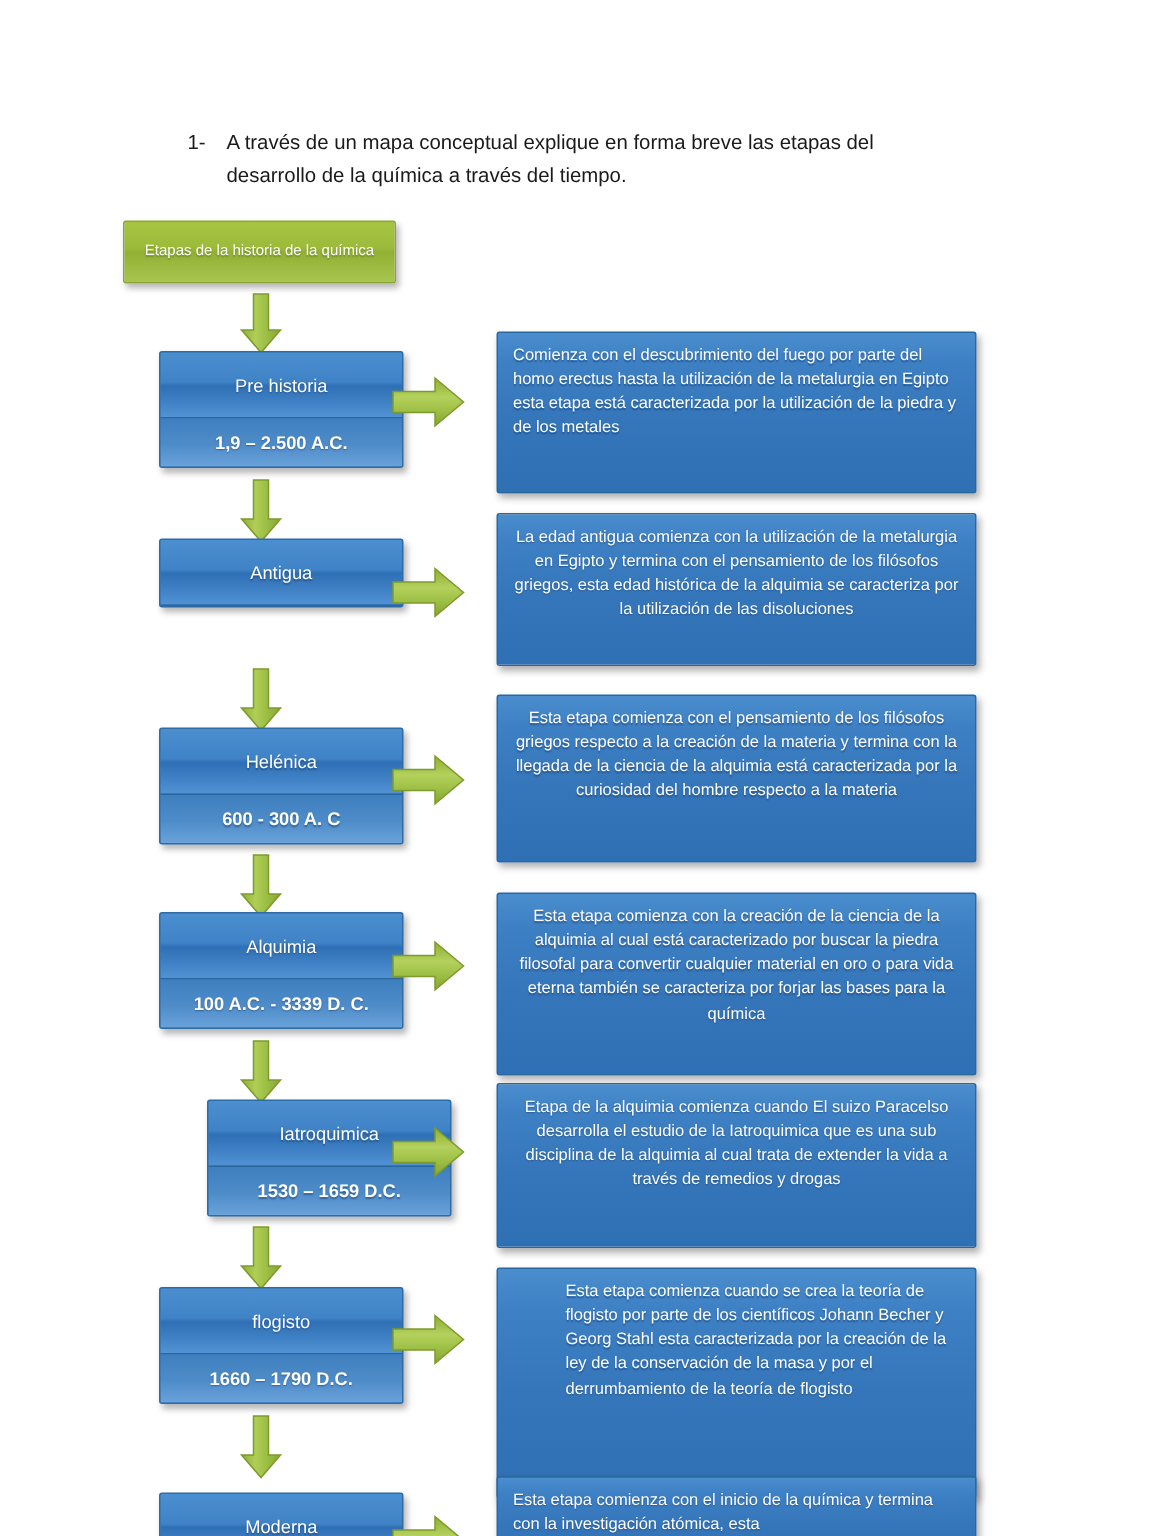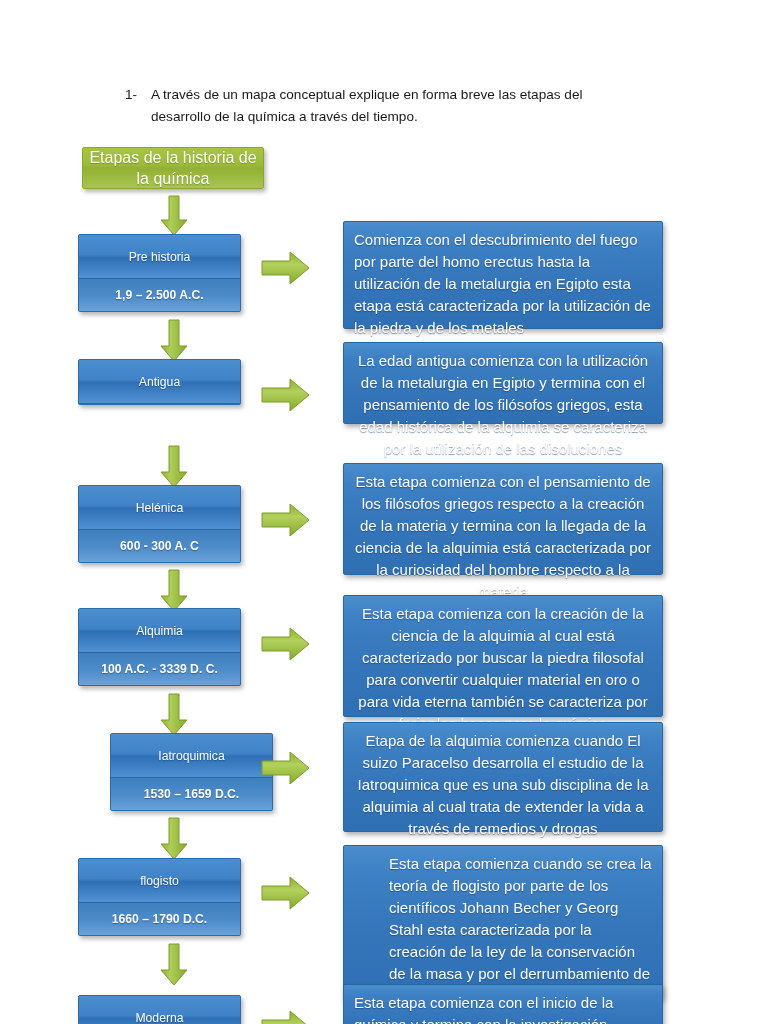--- a/index.html
+++ b/index.html
@@ -53,33 +53,33 @@
     left: 82px;
     top: 147px;
     width: 182px;
     height: 42px;
     box-sizing: border-box;
     border: 1px solid #8aa635;
     border-radius: 2px;
     background: linear-gradient(to bottom, #a7c441 0%, #9dbb3b 42%, #92b033 50%, #a9c551 100%);
     box-shadow: 2px 3px 4px rgba(90,90,90,0.45);
     color: #ffffff;
-    font-size: 16px;
+    font-size: 10px;
     line-height: 1.32;
     text-align: center;
     display: flex;
     align-items: center;
     justify-content: center;
     text-shadow: 0 1px 1px rgba(90,110,30,0.55);
   }
 
   
   .stage-node {
     position: absolute;
-    left: 78px;
+    left: 106px;
     width: 163px;
     box-sizing: border-box;
     border: 1px solid #2f6ca6;
     border-radius: 2px;
     box-shadow: 2px 3px 4px rgba(80,80,80,0.42);
     overflow: hidden;
     background: #3d7fc1;
   }
   .stage-title {
     height: 44px;
@@ -113,25 +113,24 @@
   .desc-box {
     position: absolute;
     left: 331px;
     width: 320px;
     box-sizing: border-box;
     border: 1px solid #2a66a0;
     border-radius: 2px;
     background: linear-gradient(to bottom, #4a8ece 0%, #3e80c4 18%, #3576ba 55%, #2f6fb4 100%);
     box-shadow: 2px 3px 5px rgba(80,80,80,0.45);
     color: #ffffff;
-    font-size: 15px;
+    font-size: 11px;
     line-height: 1.47;
     padding: 7px 10px 7px 10px;
     text-shadow: 0 1px 1px rgba(18,50,90,0.5);
-    margin-left: 12px;
   }
   .desc-box.align-left { text-align: left; }
   .desc-box.align-center { text-align: center; }
 
   
   .arrow-down {
     position: absolute;
     width: 28px;
     height: 40px;
   }
@@ -196,21 +195,21 @@
   </div>
 
   <div class="stage-node" style="top:359px;">
     <div class="stage-title">Antigua</div>
   </div>
   <div class="arrow-right" style="left:262px; top:378px;">
     <svg class="arrow-svg" viewBox="0 0 48 34" preserveAspectRatio="none" aria-hidden="true">
       <polygon points="0,10 28,10 28,1 47,17 28,33 28,24 0,24" fill="url(#gR1)" stroke="#7e9a2c" stroke-width="1"></polygon>
     </svg>
   </div>
-  <div class="desc-box align-center" style="top:342px; height:82px;">La edad antigua comienza con la utilización de la metalurgia en Egipto y termina con el pensamiento de los filósofos griegos, esta edad histórica de la alquimia se caracteriza por la utilización de las disoluciones</div>
+  <div class="desc-box align-center" style="top:342px; height:102px;">La edad antigua comienza con la utilización de la metalurgia en Egipto y termina con el pensamiento de los filósofos griegos, esta edad histórica de la alquimia se caracteriza por la utilización de las disoluciones</div>
 
   <div class="arrow-down" style="left:160px; top:446px; width:28px; height:42px;">
     <svg class="arrow-svg" viewBox="0 0 28 42" preserveAspectRatio="none" aria-hidden="true">
       <polygon points="9,0 19,0 19,26 27,26 14,41 1,26 9,26" fill="url(#gDown1)" stroke="#7e9a2c" stroke-width="1"></polygon>
     </svg>
   </div>
 
   <div class="stage-node" style="top:485px;">
     <div class="stage-title">Helénica</div>
     <div class="stage-date">600 - 300 A. C</div>

